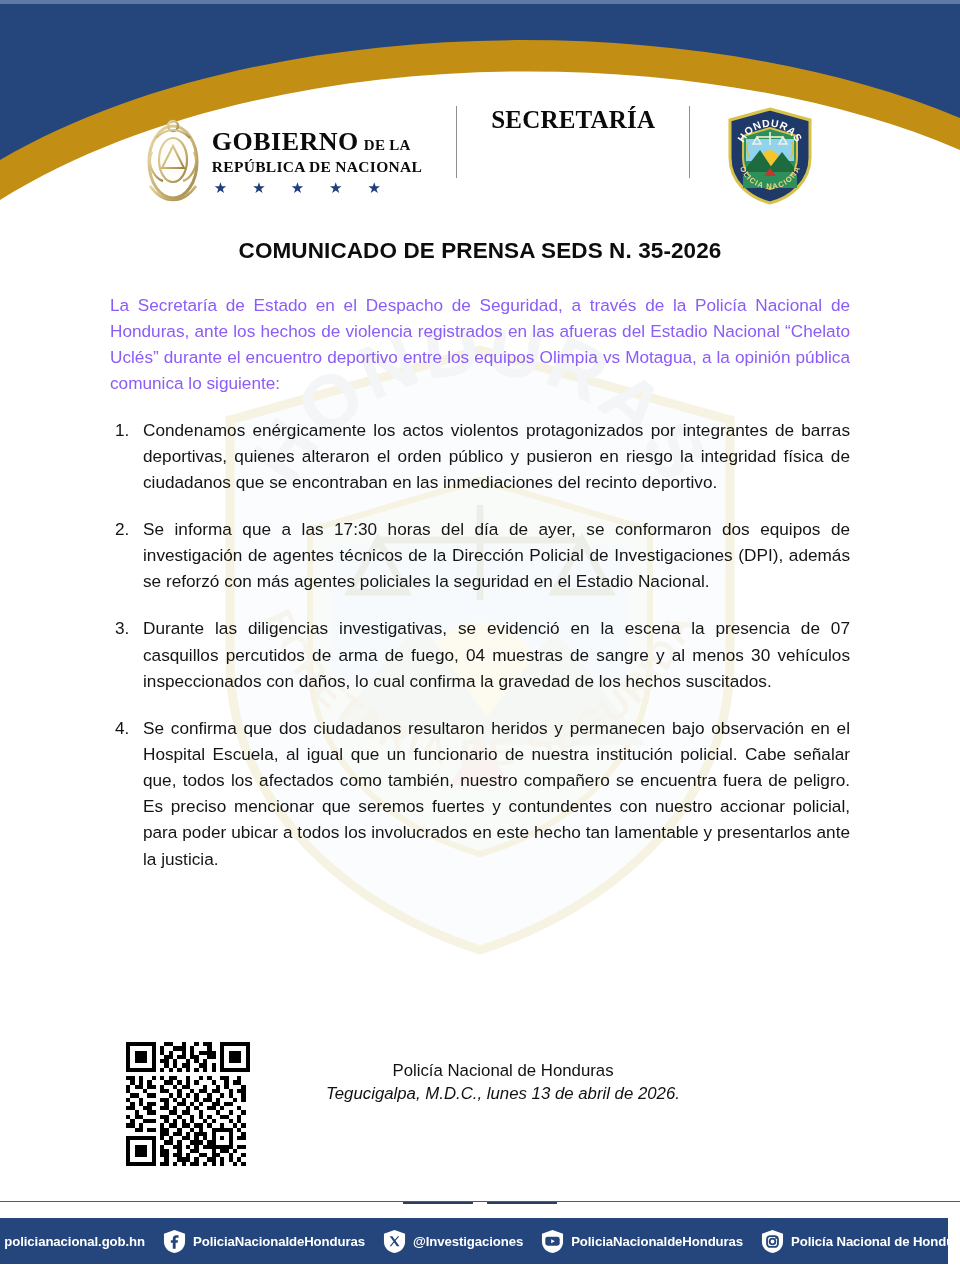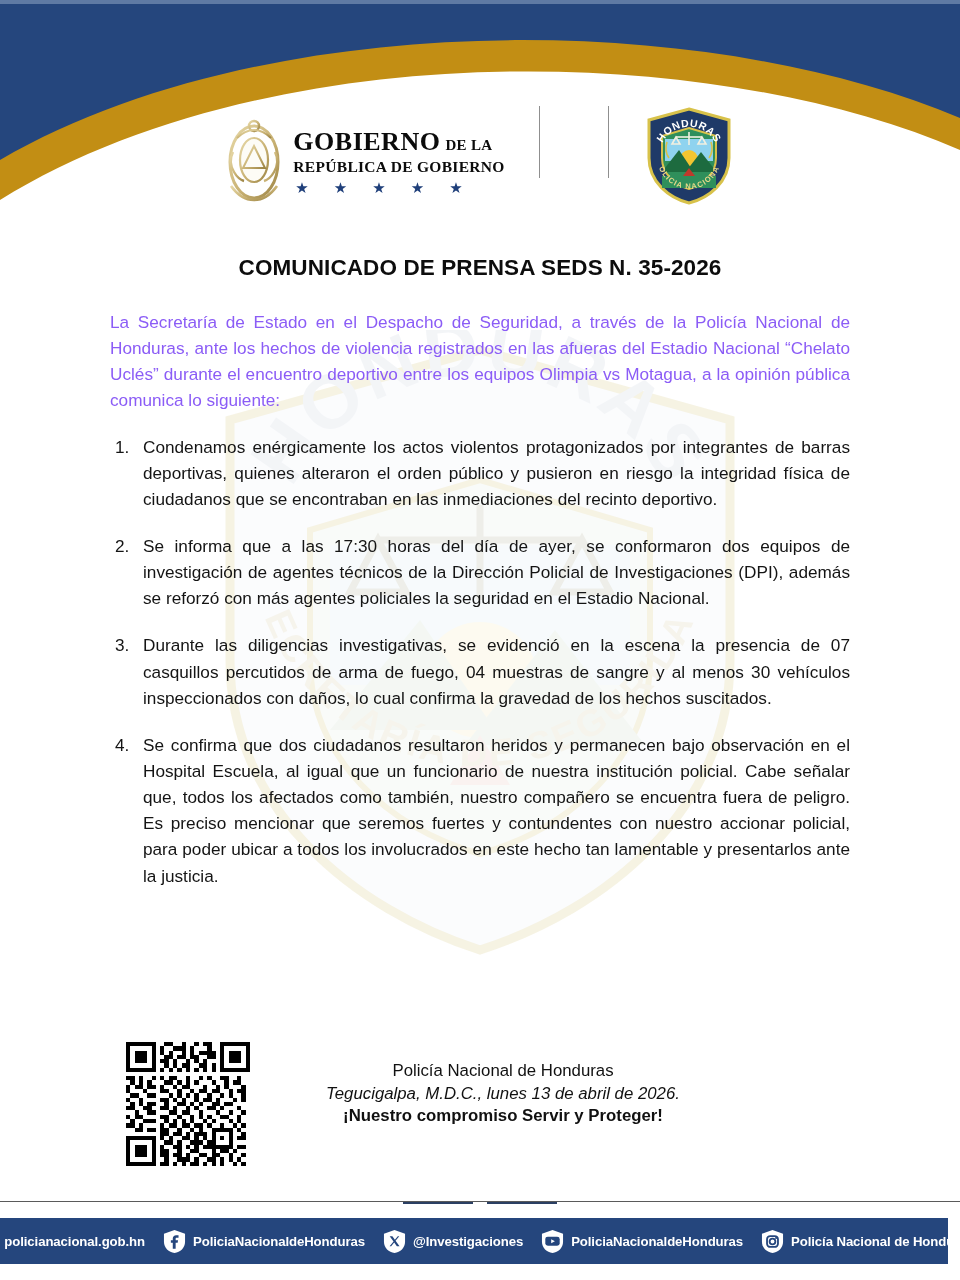--- a/index.html
+++ b/index.html
@@ -112,21 +112,20 @@
   }
 
   
   .doc-body {
     position: absolute;
     top: 232px;
     left: 0;
     width: 960px;
     z-index: 3;
     padding: 0 110px;
-    margin-top: 17px;
   }
 
   .doc-title {
     text-align: center;
     font-size: 22.5px;
     font-weight: bold;
     color: #0d0d0d;
     letter-spacing: .1px;
     margin-top: 6px;
     margin-bottom: 28px;
@@ -298,34 +297,35 @@
         <path d="M8 36 q-5 10 1 20 q4 7 10 9" fill="none" stroke="url(#gg)" stroke-width="2.4"></path>
         <path d="M50 36 q5 10 -1 20 q-4 7 -10 9" fill="none" stroke="url(#gg)" stroke-width="2.4"></path>
         <path d="M6 70 q10 14 23 14 q13 0 23 -14" fill="none" stroke="url(#gg)" stroke-width="2.6"></path>
         <path d="M12 22 q8 -8 17 -8 q9 0 17 8" fill="none" stroke="url(#gg)" stroke-width="2"></path>
       </svg>
 
       <div class="gov-words">
         <div class="gov-line1">
           <span class="big">GOBIERNO</span><span class="small">DE LA</span>
         </div>
-        <div class="gov-line2">REPÚBLICA DE GOBIERNO</div>
+        <div class="gov-line2">REPÚBLICA DE NACIONAL</div>
         <div class="gov-stars">
           <span>★</span>
             <span>★</span>
             <span>★</span>
             <span>★</span>
             <span>★</span>
         </div>
       </div>
     </div>
 
     <div class="divider-v"></div>
 
     <div class="sec-words">
+      <div>SECRETARÍA</div>
     </div>
 
     <div class="divider-v"></div>
 
     <svg class="shield-logo" viewBox="0 0 92 100" xmlns="http://www.w3.org/2000/svg">
       <defs>
         <path id="arcTop" d="M18,40 A30,30 0 0 1 74,40" fill="none"></path>
         <path id="arcBot" d="M16,62 A32,32 0 0 0 76,62" fill="none"></path>
       </defs>
       <path d="M46 3 L86 14 V52 C86 76 66 92 46 97 C26 92 6 76 6 52 V14 Z" fill="#1f3a68" stroke="#d8c24a" stroke-width="3"></path>
@@ -632,21 +632,20 @@
             <rect x="20" y="28" width="1" height="1"></rect>
           <rect x="25" y="28" width="1" height="1"></rect>
             <rect x="27" y="28" width="1" height="1"></rect>
         </g>
       </svg>
     </div>
 
     <div class="sign-text">
       <div class="l1">Policía Nacional de Honduras</div>
       <div class="l2">Tegucigalpa, M.D.C., lunes 13 de abril de 2026.</div>
-      <div class="l3">¡Nuestro compromiso Servir y Proteger!</div>
     </div>
   </div>
 
   <div class="thin-rule"></div>
 
   <div class="direccion-bar">
     <div class="rule left"></div>
     <div class="rule right"></div>
   </div>
 

